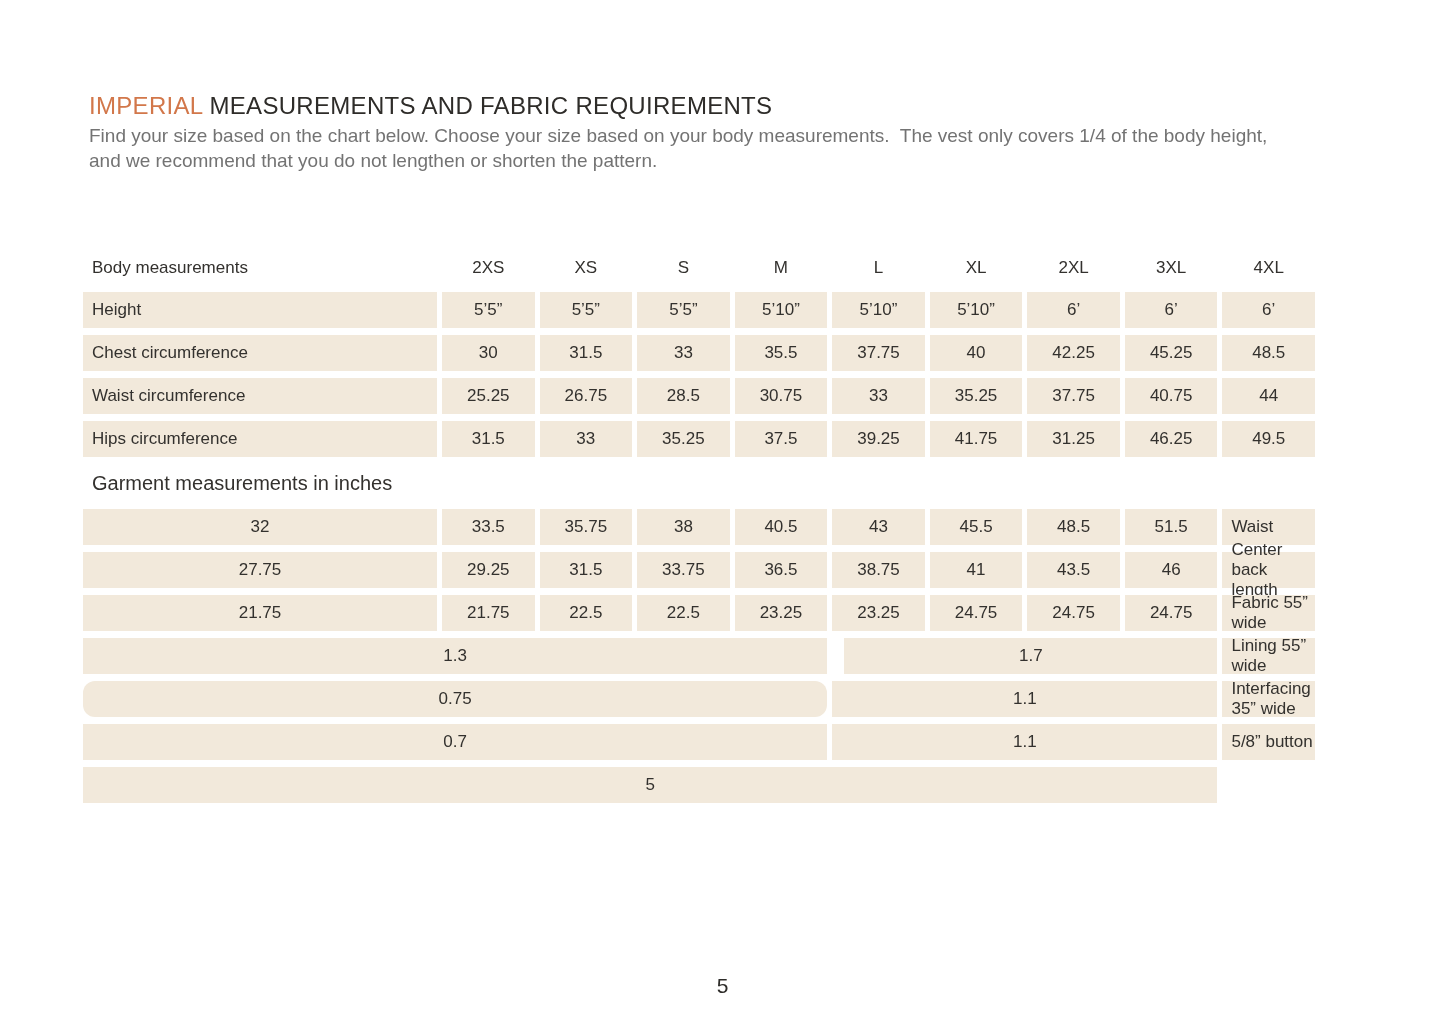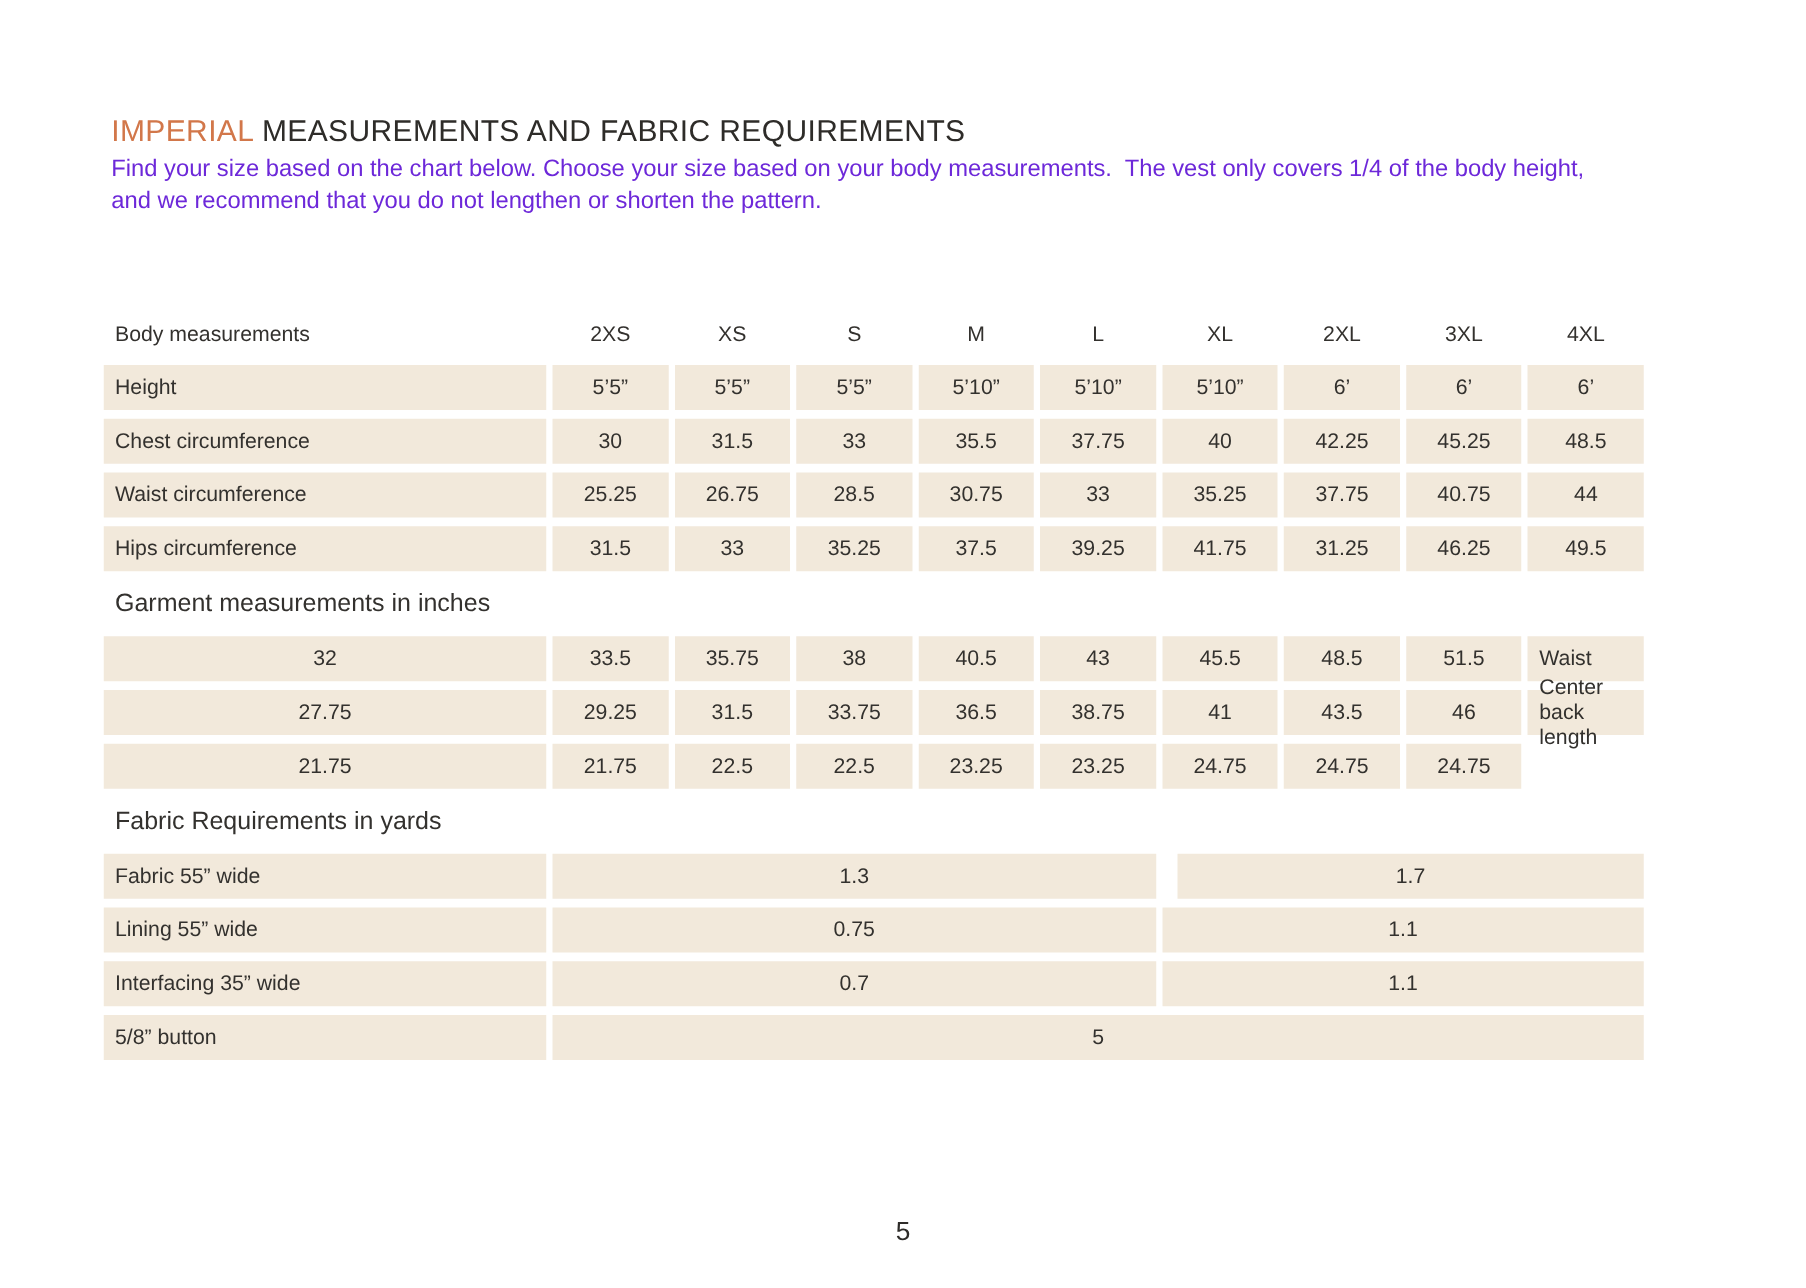--- a/index.html
+++ b/index.html
@@ -25,21 +25,21 @@
     color: #2E2C29;
     white-space: nowrap;
   }
   .title-accent { color: var(--accent); }
   .intro {
     position: absolute;
     left: 89px; top: 124px;
     width: 1195px;
     font-size: 19px;
     line-height: 24.5px;
-    color: #6d28d9;
+    color: #737373;
     white-space: pre-wrap;
   }
   .size-table {
     position: absolute;
     left: 83px; top: 250px;
     width: 1232px;
     display: grid;
     grid-template-columns: 354px repeat(9, 1fr);
     column-gap: 5px;
     row-gap: 7px;
@@ -157,26 +157,25 @@
     <div class="cell label">Center back length</div>
     <div class="cell center">21.75</div>
     <div class="cell center">21.75</div>
     <div class="cell center">22.5</div>
     <div class="cell center">22.5</div>
     <div class="cell center">23.25</div>
     <div class="cell center">23.25</div>
     <div class="cell center">24.75</div>
     <div class="cell center">24.75</div>
     <div class="cell center">24.75</div>
-    <div class="section-cell">Fabric Requirements in yards</div>
     <div class="cell label">Fabric 55” wide</div>
     <div class="cell center" style="grid-column: span 5;">1.3</div>
     <div class="cell center" style="grid-column: span 4; margin-left: 12px;">1.7</div>
     <div class="cell label">Lining 55” wide</div>
-    <div class="cell center" style="grid-column: span 5;">0.75</div>
+    <div class="cell center" style="grid-column: span 5; border-radius: 12px;">0.75</div>
     <div class="cell center" style="grid-column: span 4;">1.1</div>
     <div class="cell label">Interfacing 35” wide</div>
     <div class="cell center" style="grid-column: span 5;">0.7</div>
     <div class="cell center" style="grid-column: span 4;">1.1</div>
     <div class="cell label">5/8” button</div>
     <div class="cell center" style="grid-column: span 9;">5</div>
   </div>
 
 <div class="page-number">5</div>
 

